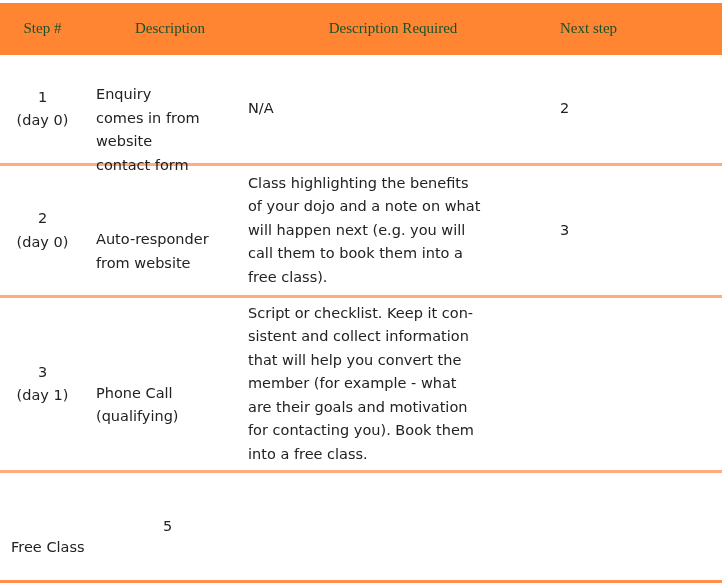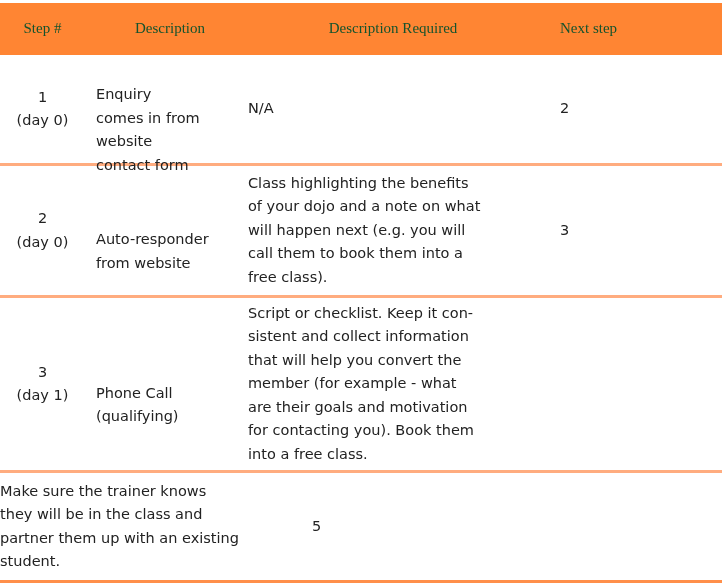--- a/index.html
+++ b/index.html
@@ -66,19 +66,16 @@
     <div class="cell c-coll">Script or checklist.  Keep it con-
 sistent and collect information
 that will help you convert the
 member (for example - what
 are their goals and motivation
 for contacting you).  Book them
 into a free class.</div>
   </div>
 
   <div class="row r4">
-    <div class="cell c-coll">Make sure the trainer knows
-they will be in the class and
-partner them up with an existing
-student.</div>
+    <div class="cell c-desc"><span>Free Class</span></div>
     <div class="cell c-next">5</div>
   </div>
 </div>
 
 </body></html>

